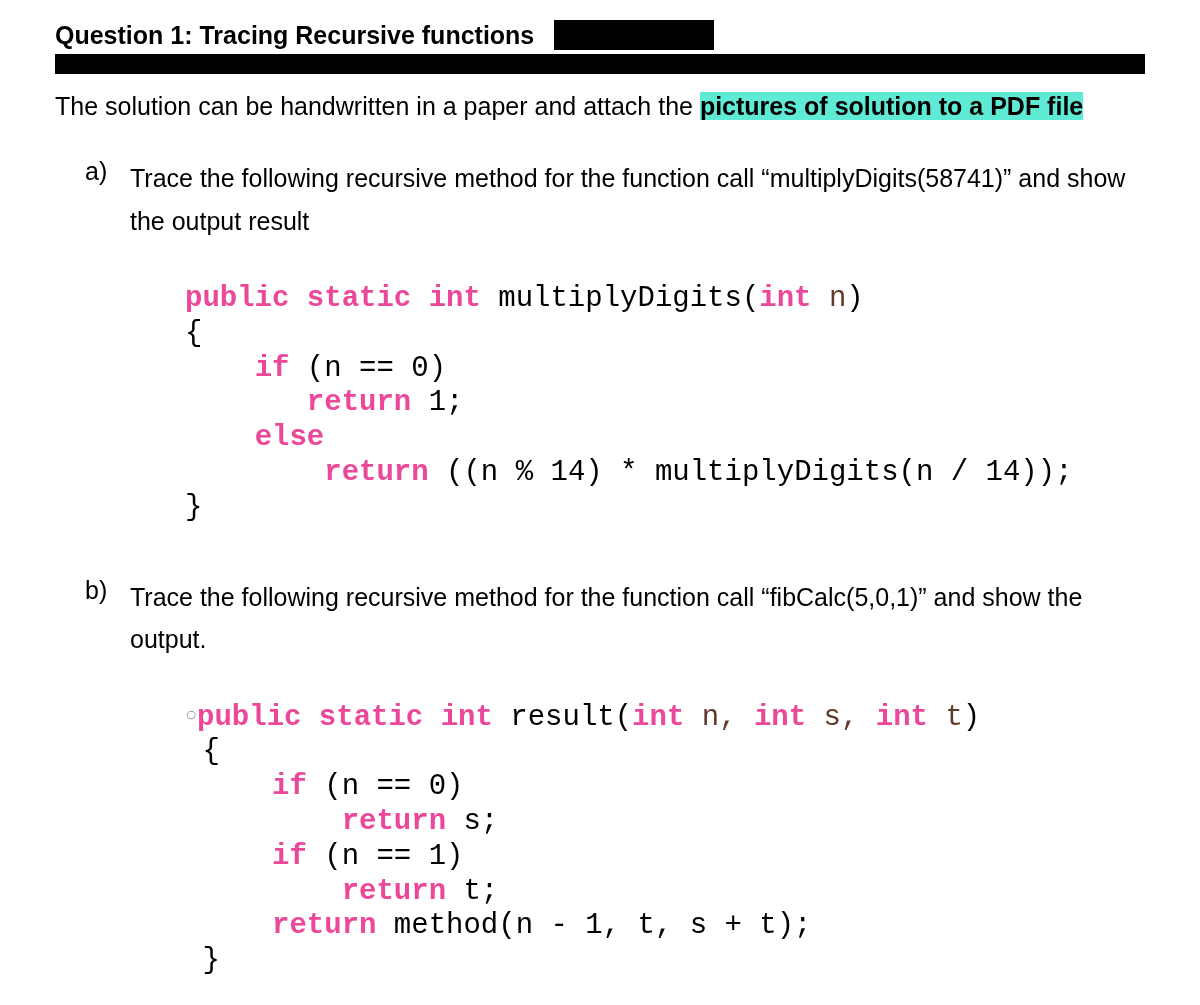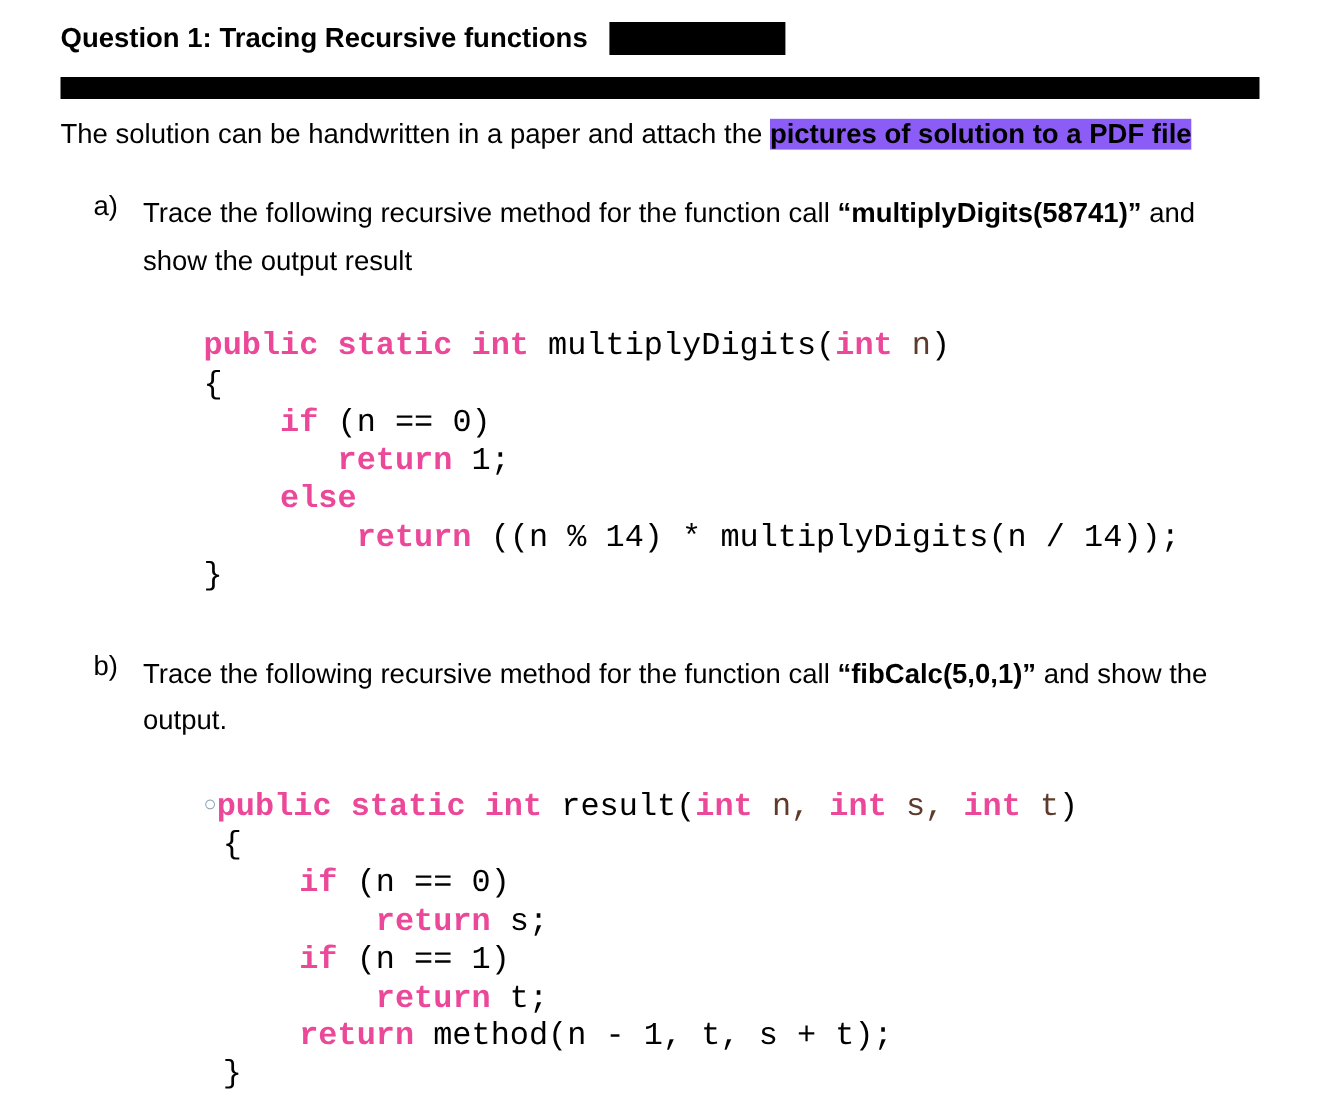--- a/index.html
+++ b/index.html
@@ -9,21 +9,21 @@
       font-family: Arial, Helvetica, sans-serif;
       color: #000000;
       width: 1200px;
     }
     .page {
       padding: 20px 55px 40px 55px;
     }
     .title-row {
       display: flex;
       align-items: center;
-      margin-bottom: 20px;
+      margin-bottom: 4px;
       gap: 12px;
     }
     .title {
       font-weight: bold;
       font-size: 25px;
     }
     .black-box {
       display: inline-block;
       width: 160px;
       height: 30px;
@@ -34,41 +34,41 @@
       height: 20px;
       background: #000000;
       margin-top: 2px;
       margin-bottom: 18px;
     }
     .intro {
       font-size: 25px;
       margin-bottom: 36px;
     }
     .highlight {
-      background: #8b5cf6;
+      background: #5eead4;
       font-weight: bold;
       margin-top: 32px;
     }
     .part-block {
       display: flex;
       align-items: flex-start;
       margin-left: 30px;
       margin-bottom: 20px;
     }
     .part-label {
       width: 45px;
       font-size: 25px;
       flex-shrink: 0;
     }
     .part-content {
       font-size: 25px;
       line-height: 1.7;
     }
     .bold {
-      font-weight: bold;
+      font-weight: normal;
     }
     .code-block {
       font-family: "Consolas", "Menlo", "Courier New", monospace;
       font-size: 29px;
       white-space: pre;
       margin-left: 130px;
       margin-top: 40px;
       margin-bottom: 50px;
       line-height: 1.2;
     }

